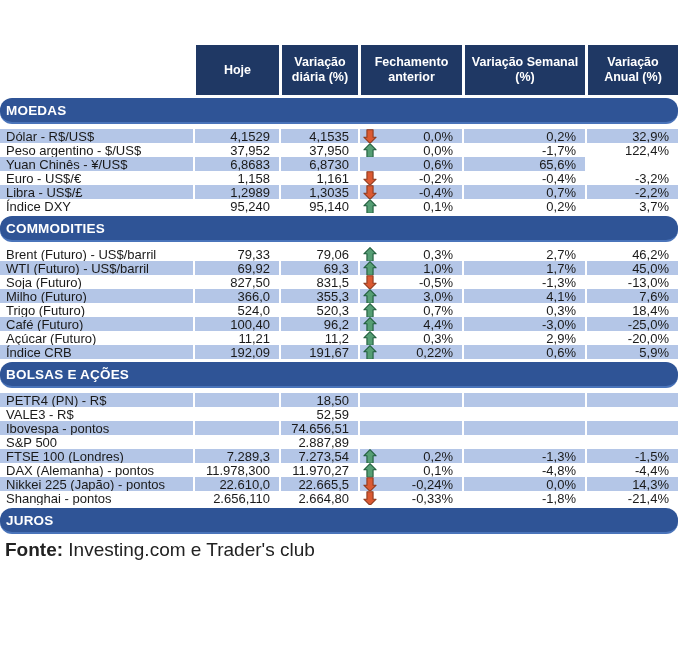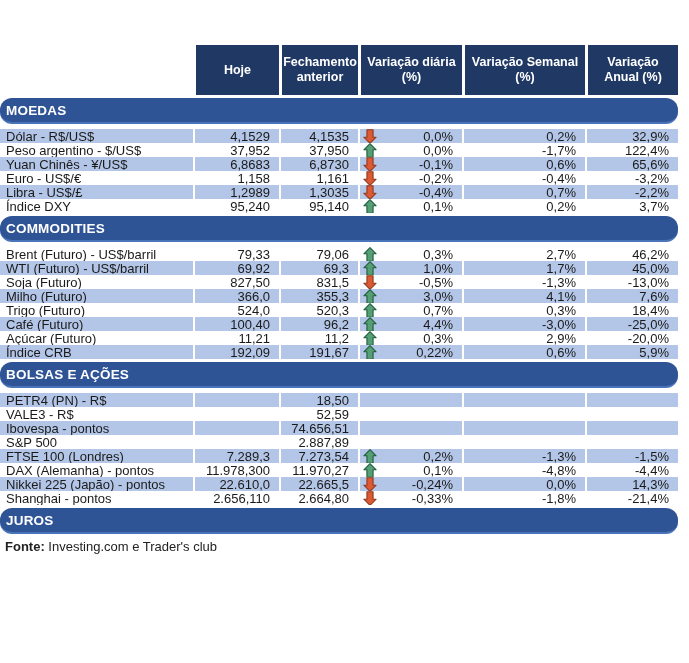--- a/index.html
+++ b/index.html
@@ -72,35 +72,35 @@
   .cell.label { border-left: none; padding-left: 6px; justify-content: flex-start; }
   .cell.num   { justify-content: flex-end; padding-right: 9px; }
   .cell.diaria { justify-content: space-between; padding: 0 9px 0 3px; }
   .cell.diaria .val { margin-left: auto; }
   .arrow-slot { width: 17px; display: flex; align-items: center; }
 
   
   .footer {
     margin-top: 5px;
     padding-left: 5px;
-    font-size: 13px;
+    font-size: 19px;
     color: #222;
   }
   .footer .bold { font-weight: bold; }
 </style>
 </head>
 <body>
 
 <div class="sheet">
 
   <div class="grid header-row">
     <div class="hcell spacer"></div>
     <div class="hcell">Hoje</div>
+    <div class="hcell">Variação diária (%)</div>
     <div class="hcell">Fechamento anterior</div>
-    <div class="hcell">Variação diária (%)</div>
     <div class="hcell">Variação Semanal (%)</div>
     <div class="hcell">Variação Anual (%)</div>
   </div>
 
   <div id="sections">
       <div class="band">MOEDAS</div>
       <div class="grid row shaded">
         <div class="cell label">Dólar - R$/US$</div>
         <div class="cell num">4,1529</div>
         <div class="cell num">4,1535</div>
@@ -127,28 +127,20 @@
           </span>
           <span class="val">0,0%</span>
         </div>
         <div class="cell num">-1,7%</div>
         <div class="cell num">122,4%</div>
       </div>
       <div class="grid row shaded">
         <div class="cell label">Yuan Chinês - ¥/US$</div>
         <div class="cell num">6,8683</div>
         <div class="cell num">6,8730</div>
-        <div class="cell diaria">
-          <span class="arrow-slot">
-            <svg width="14" height="15" viewBox="0 0 20 22" aria-hidden="true">
-              <path d="M10 21 L1 12 H5.5 V1 H14.5 V12 H19 Z" fill="#DB5A33" stroke="#8F3A1E" stroke-width="1.6" stroke-linejoin="round"></path>
-            </svg>
-          </span>
-          <span class="val">-0,1%</span>
-        </div>
         <div class="cell num">0,6%</div>
         <div class="cell num">65,6%</div>
       </div>
       <div class="grid row">
         <div class="cell label">Euro - US$/€</div>
         <div class="cell num">1,158</div>
         <div class="cell num">1,161</div>
         <div class="cell diaria">
           <span class="arrow-slot">
             <svg width="14" height="15" viewBox="0 0 20 22" aria-hidden="true">

